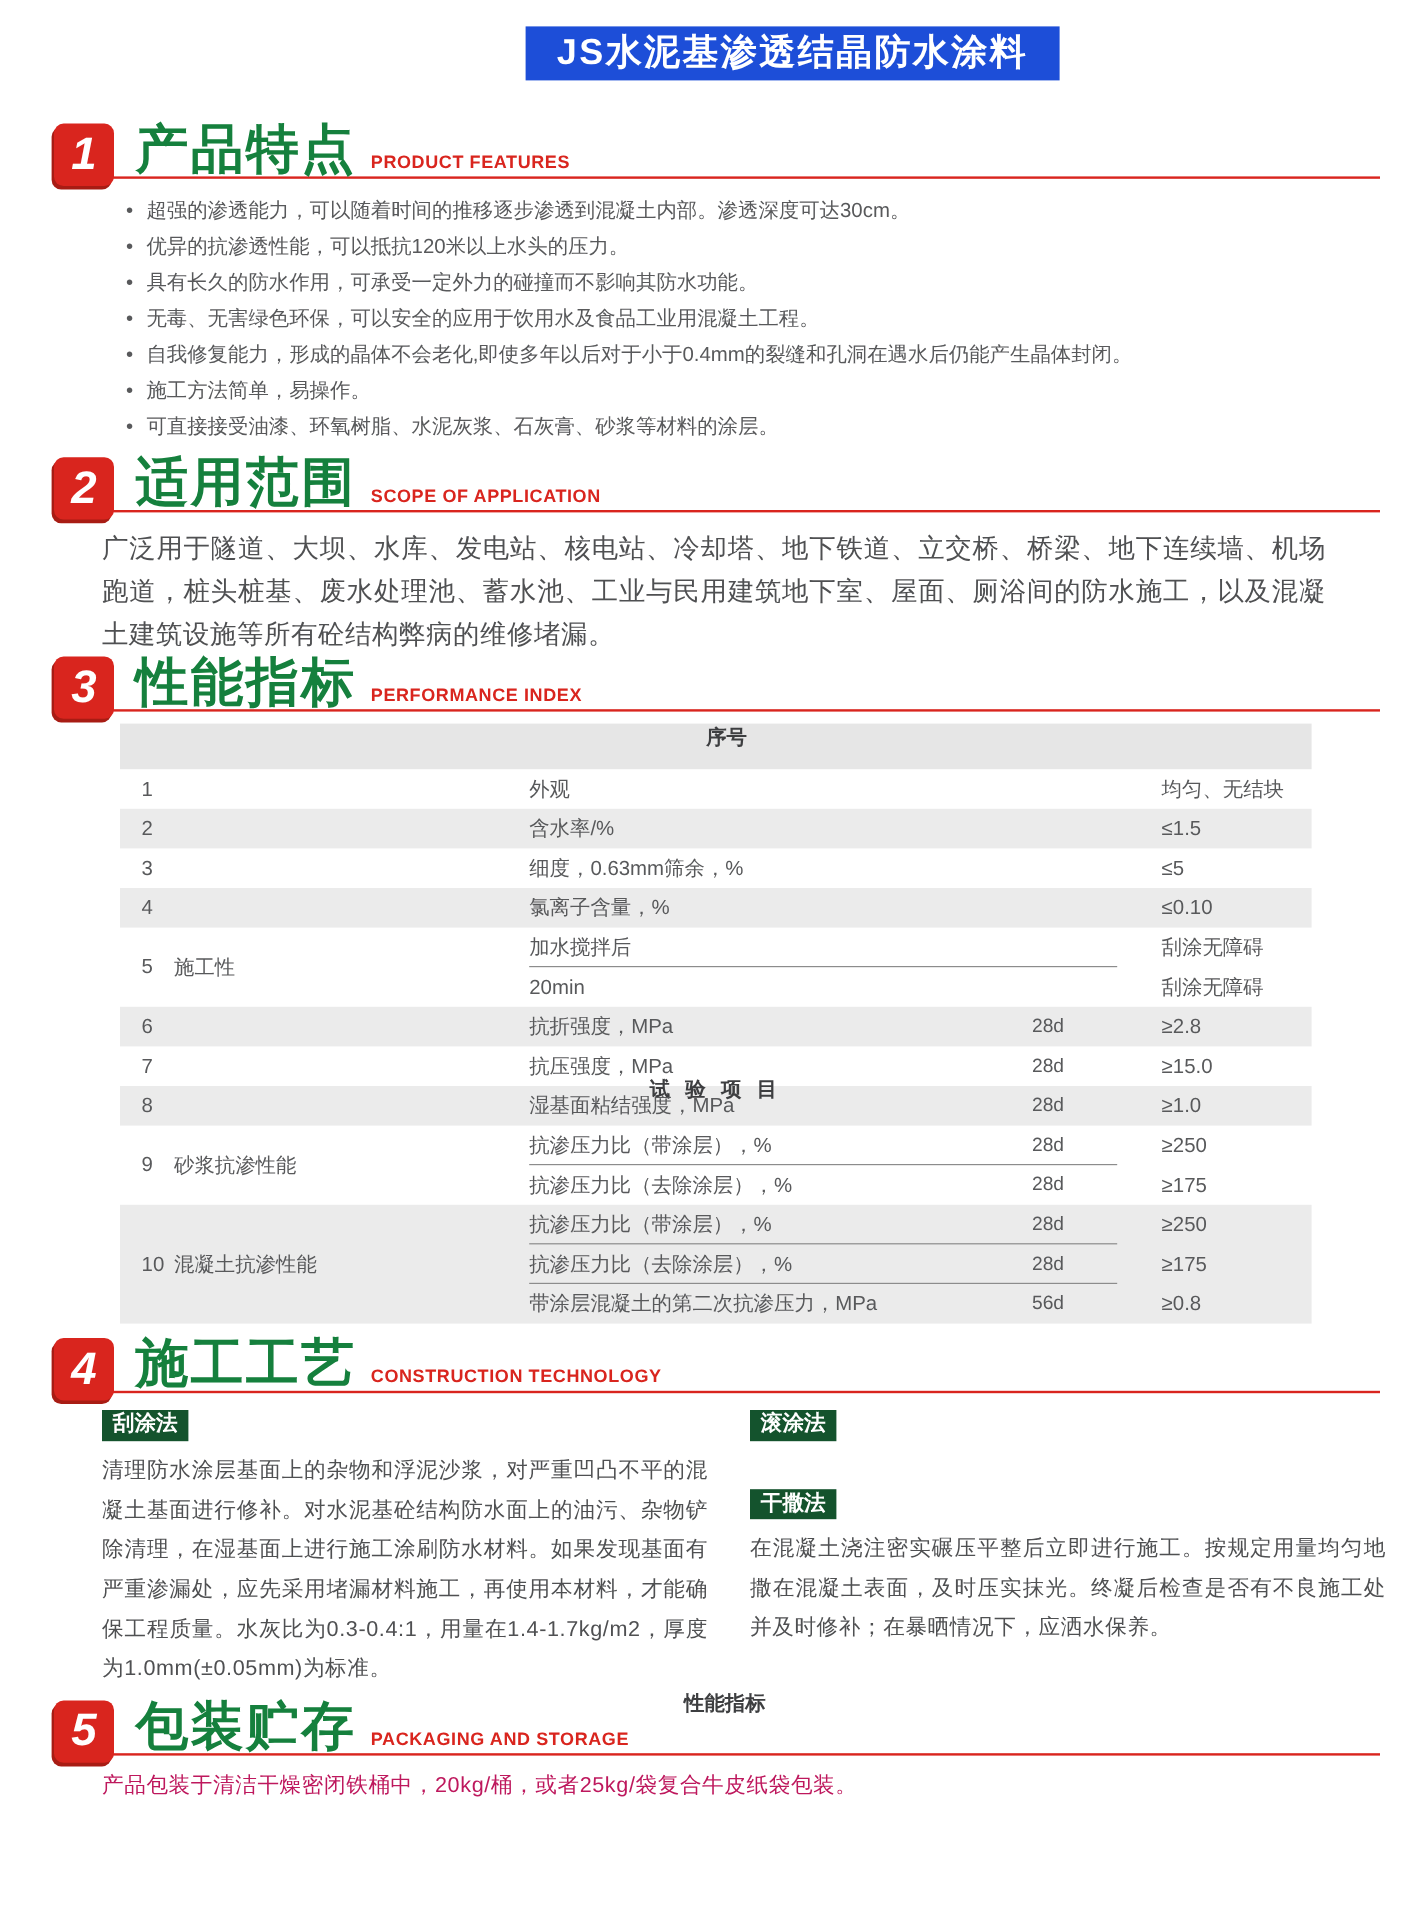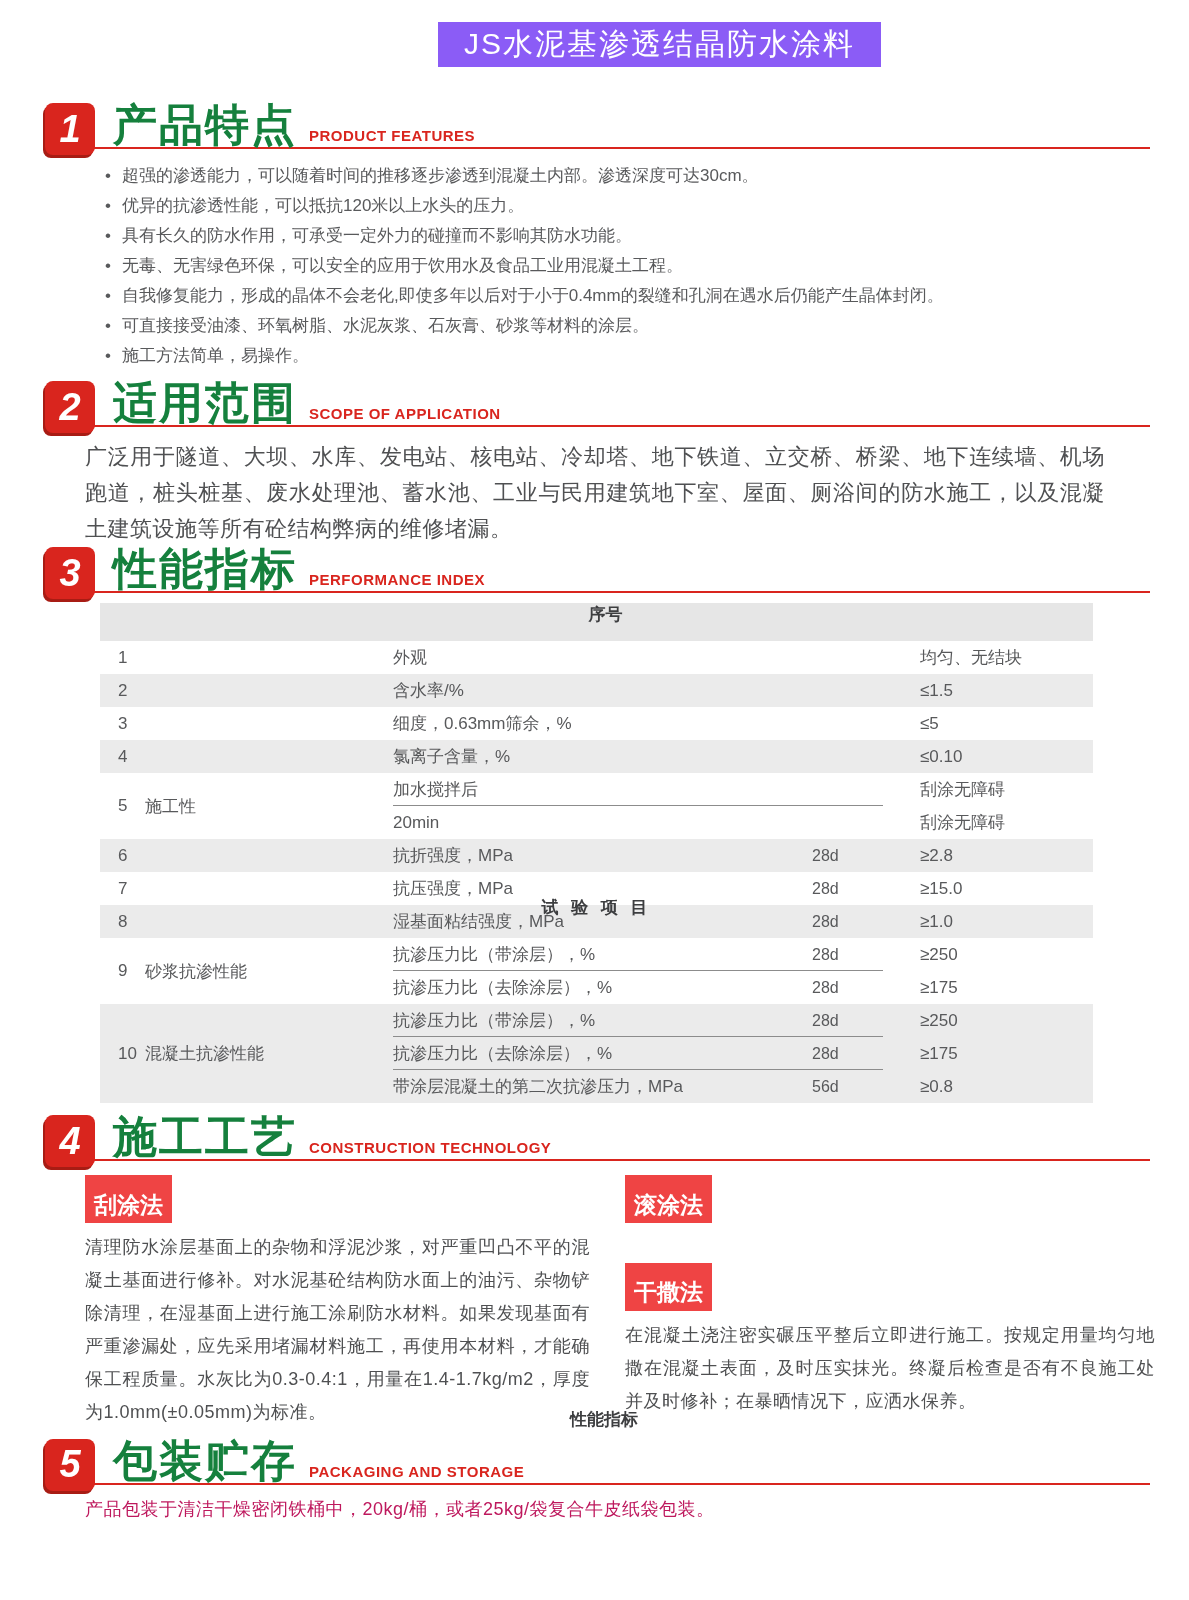--- a/index.html
+++ b/index.html
@@ -2,22 +2,22 @@
 <html><head>
 <meta charset="utf-8">
 <style>
   * { box-sizing: border-box; margin: 0; padding: 0; }
   html,body { background:#ffffff; }
   body { font-family: "Liberation Sans", "DejaVu Sans", sans-serif; }
   .page { position:relative; width:1189px; height:1600px; background:#ffffff; overflow:hidden; margin:0 auto; }
 
   
   .title-bar {
-    width:fit-content; margin:22px 0 0 438px; background:#8b5cf6; color:#ffffff;
-    font-size:30px; font-weight:normal; padding:5px 26px 7px; letter-spacing:2px; line-height:1.1;
+    width:fit-content; margin:22px 0 0 438px; background:#1d4ed8; color:#ffffff;
+    font-size:30px; font-weight:bold; padding:5px 26px 7px; letter-spacing:2px; line-height:1.1;
   }
 
   
   .sec { display:flex; align-items:flex-end; margin:0 39px 0 45px;
          border-bottom:2px solid #d9251e; position:relative; }
   .sec-num {
     flex:0 0 50px; width:50px; height:52px; background:#d9251e; border-radius:8px;
     color:#fff; font-size:38px; font-weight:bold; font-style:italic;
     display:flex; align-items:center; justify-content:center;
     margin-bottom:-8px; box-shadow:-2px 3px 0 #a81c14;
@@ -44,36 +44,36 @@
                 color:#4f5052; text-align:justify; letter-spacing:.5px; }
 
   
   .pt { margin:10px 96px 0 100px; }
   .pt-head { display:flex; align-items:center; height:38px; background:#e6e6e6;
              font-weight:bold; color:#3d3e40; font-size:17px;flex-direction:column; }
   .pt-row  { display:flex; align-items:center; font-size:17px; color:#58595b; }
   .pt-row.shaded { background:#ebebeb; }
   .c-no   { flex:0 0 45px;  padding-left:18px; }
   .c-attr { flex:0 0 248px; }
-  .c-lines{ flex:1; }
+  .c-lines{ flex:1;margin-left:48px; }
   .pt-line{ display:flex; align-items:center; height:33px; }
   .c-item { flex:0 0 397px; }
   .c-age  { flex:0 0 115px; padding-left:22px; font-size:16px; }
   .c-idx  { flex:1; padding-left:15px; }
   .pt-head .c-item { letter-spacing:4px; }
   .pt-line.divided { position:relative; }
   .pt-line.divided::after { content:""; position:absolute; left:0; bottom:0;
                             width:490px; height:1px; background:#8c8c8c; }
 
   
   .cols { display:flex; margin:14px 0 0 85px; gap:35px; }
   .col-left  { width:505px; }
   .col-right { width:530px; }
-  .badge { display:inline-block; background:#ef4444; color:#ffffff; font-size:23px;
-           font-weight:bold; padding:16px 9px 3px; line-height:1.25; }
+  .badge { display:inline-block; background:#14532d; color:#ffffff; font-size:18px;
+           font-weight:bold; padding:0 9px 3px; line-height:1.25; }
   .badge2-wrap { margin-top:40px;font-family:Liberation Serif, serif; }
   .cols p { margin:8px 0 0; font-size:18px; line-height:33px; color:#4f5052;
             text-align:justify; letter-spacing:.5px; }
 
   
   .pack-text { margin:12px 0 0 85px; font-size:18px; color:#be185d; letter-spacing:.5px; }
 </style>
 </head>
 <body>
 
@@ -85,22 +85,22 @@
     <div class="sec-num">1</div>
     <div class="sec-cn">产品特点</div>
     <div class="sec-en">PRODUCT FEATURES</div>
   </div>
   <ul class="features">
     <li>超强的渗透能力，可以随着时间的推移逐步渗透到混凝土内部。渗透深度可达30cm。</li>
     <li>优异的抗渗透性能，可以抵抗120米以上水头的压力。</li>
     <li>具有长久的防水作用，可承受一定外力的碰撞而不影响其防水功能。</li>
     <li>无毒、无害绿色环保，可以安全的应用于饮用水及食品工业用混凝土工程。</li>
     <li>自我修复能力，形成的晶体不会老化,即使多年以后对于小于0.4mm的裂缝和孔洞在遇水后仍能产生晶体封闭。</li>
+    <li>施工方法简单，易操作。</li>
     <li>可直接接受油漆、环氧树脂、水泥灰浆、石灰膏、砂浆等材料的涂层。</li>
-    <li>施工方法简单，易操作。</li>
   </ul>
 
   <div class="sec sec2">
     <div class="sec-num">2</div>
     <div class="sec-cn">适用范围</div>
     <div class="sec-en">SCOPE OF APPLICATION</div>
   </div>
   <p class="scope-text">广泛用于隧道、大坝、水库、发电站、核电站、冷却塔、地下铁道、立交桥、桥梁、地下连续墙、机场跑道，桩头桩基、废水处理池、蓄水池、工业与民用建筑地下室、屋面、厕浴间的防水施工，以及混凝土建筑设施等所有砼结构弊病的维修堵漏。</p>
 
   <div class="sec sec3">

